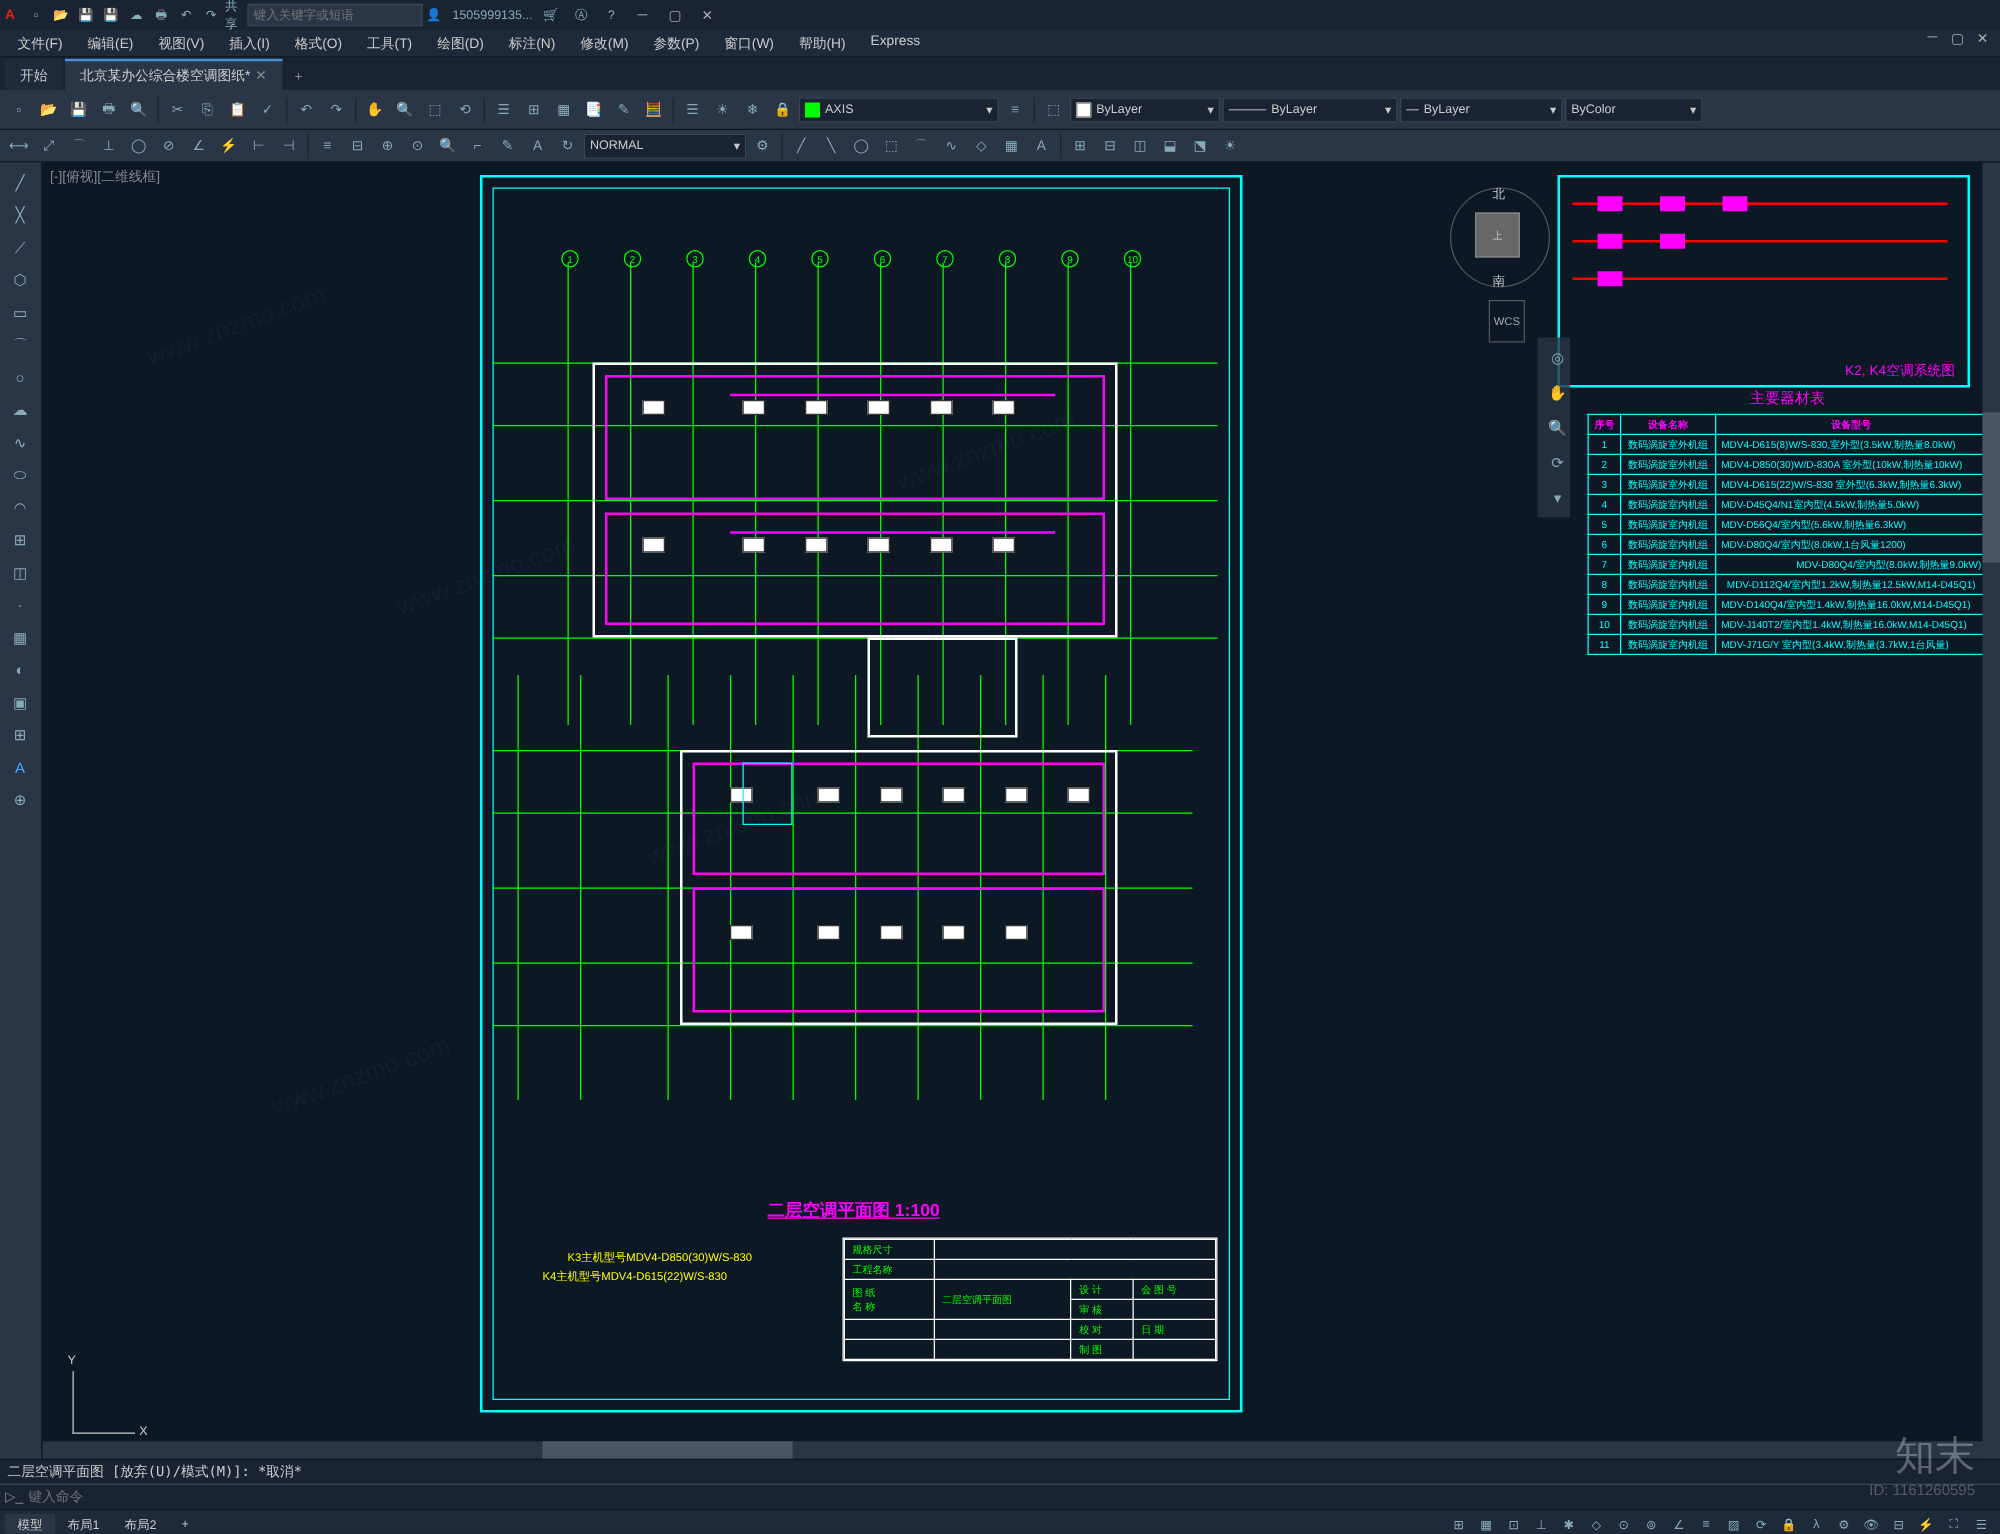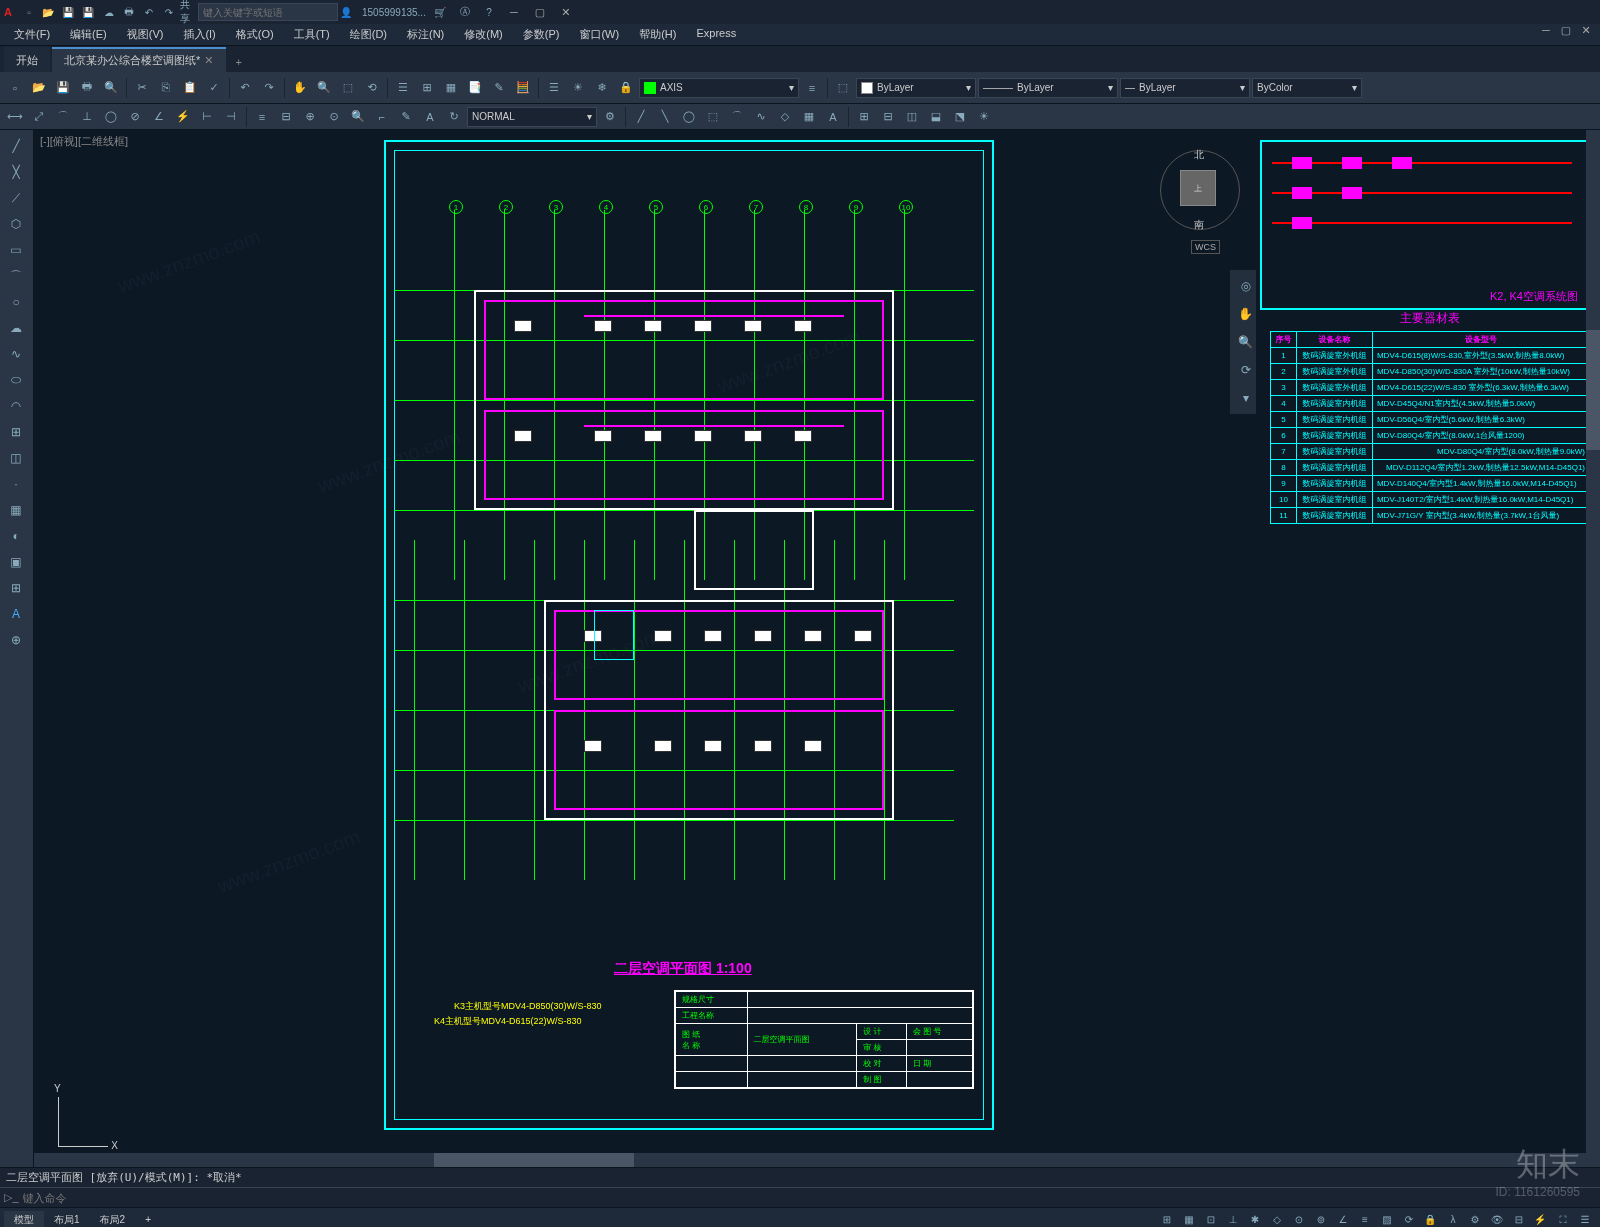--- a/index.html
+++ b/index.html
@@ -58,21 +58,21 @@
 .ucs .yax { position: absolute; left: 4px; bottom: 0; width: 1px; height: 50px; background: #ccc; }
 .ucs .xax { position: absolute; left: 4px; bottom: 0; width: 50px; height: 1px; background: #ccc; }
 .ucs .ylbl { position: absolute; left: 0; top: -4px; color: #ccc; font-size: 10px; }
 .ucs .xlbl { position: absolute; right: -4px; bottom: -4px; color: #ccc; font-size: 10px; }
 
 
 .navcube { position: absolute; top: 20px; right: 30px; width: 80px; height: 80px; }
 .navcube .cube { position: absolute; left: 20px; top: 20px; width: 36px; height: 36px; background: #666; border: 1px solid #888; color: #ccc; font-size: 8px; display: flex; align-items: center; justify-content: center; }
 .navcube .compass { position: absolute; width: 80px; height: 80px; border: 1px solid #555; border-radius: 50%; }
 .navcube .n { position: absolute; top: -2px; left: 34px; color: #ccc; font-size: 10px; }
-.wcs-label { position: absolute; top: 110px; right: 40px; color: #aaa; font-size: 9px; border: 1px solid #555; padding: 1px 3px; }
+.wcs-label { position: absolute; top: 110px; right: 40px; color: #aaa; font-size: 9px; border: 1px solid #555; padding: 11px 3px; }
 
 
 .equip-table { position: absolute; right: 10px; top: 180px; width: 320px; }
 .equip-table .hdr { color: #ff00ff; font-size: 12px; text-align: center; margin-bottom: 4px; }
 .equip-table table { width: 100%; border-collapse: collapse; }
 .equip-table th, .equip-table td { border: 1px solid #00ffff; color: #00ffff; font-size: 8px; padding: 2px 4px; text-align: center; }
 .equip-table th { color: #ff00ff; }
 
 
 .titleblock { position: absolute; border: 1px solid #fff; }
@@ -426,21 +426,21 @@
         <tr>
               <td></td>
               <td></td>
               <td>制 图</td>
               <td></td>
             </tr>
       </tbody>
         </table>
     </div>
 
-    <div style="position:absolute;right:10px;top:10px;width:330px;height:170px;border:2px solid #00ffff">
+    <div style="position:absolute;right:24px;top:10px;width:330px;height:170px;border:2px solid #00ffff">
       <div style="position:absolute;left:10px;top:20px;width:300px;height:2px;background:#f00"></div>
       <div style="position:absolute;left:10px;top:50px;width:300px;height:2px;background:#f00"></div>
       <div style="position:absolute;left:10px;top:80px;width:300px;height:2px;background:#f00"></div>
       <div style="position:absolute;left:30px;top:15px;width:20px;height:12px;background:#f0f"></div>
       <div style="position:absolute;left:80px;top:15px;width:20px;height:12px;background:#f0f"></div>
       <div style="position:absolute;left:130px;top:15px;width:20px;height:12px;background:#f0f"></div>
       <div style="position:absolute;left:30px;top:45px;width:20px;height:12px;background:#f0f"></div>
       <div style="position:absolute;left:80px;top:45px;width:20px;height:12px;background:#f0f"></div>
       <div style="position:absolute;left:30px;top:75px;width:20px;height:12px;background:#f0f"></div>
       <div style="position:absolute;right:10px;bottom:4px;color:#f0f;font-size:11px">K2, K4空调系统图</div>
@@ -488,21 +488,21 @@
               <td style="text-align:left">MDV-D80Q4/室内型(8.0kW,1台风量1200)</td>
             </tr>
             <tr>
               <td>7</td>
               <td>数码涡旋室内机组</td>
               <td style="text-align:right">MDV-D80Q4/室内型(8.0kW,制热量9.0kW)</td>
             </tr>
             <tr>
               <td>8</td>
               <td>数码涡旋室内机组</td>
-              <td style="text-align:right">MDV-D112Q4/室内型1.2kW,制热量12.5kW,M14-D45Q1)</td>
+              <td style="text-align:center">MDV-D112Q4/室内型1.2kW,制热量12.5kW,M14-D45Q1)</td>
             </tr>
             <tr>
               <td>9</td>
               <td>数码涡旋室内机组</td>
               <td style="text-align:left">MDV-D140Q4/室内型1.4kW,制热量16.0kW,M14-D45Q1)</td>
             </tr>
             <tr>
               <td>10</td>
               <td>数码涡旋室内机组</td>
               <td style="text-align:left">MDV-J140T2/室内型1.4kW,制热量16.0kW,M14-D45Q1)</td>

